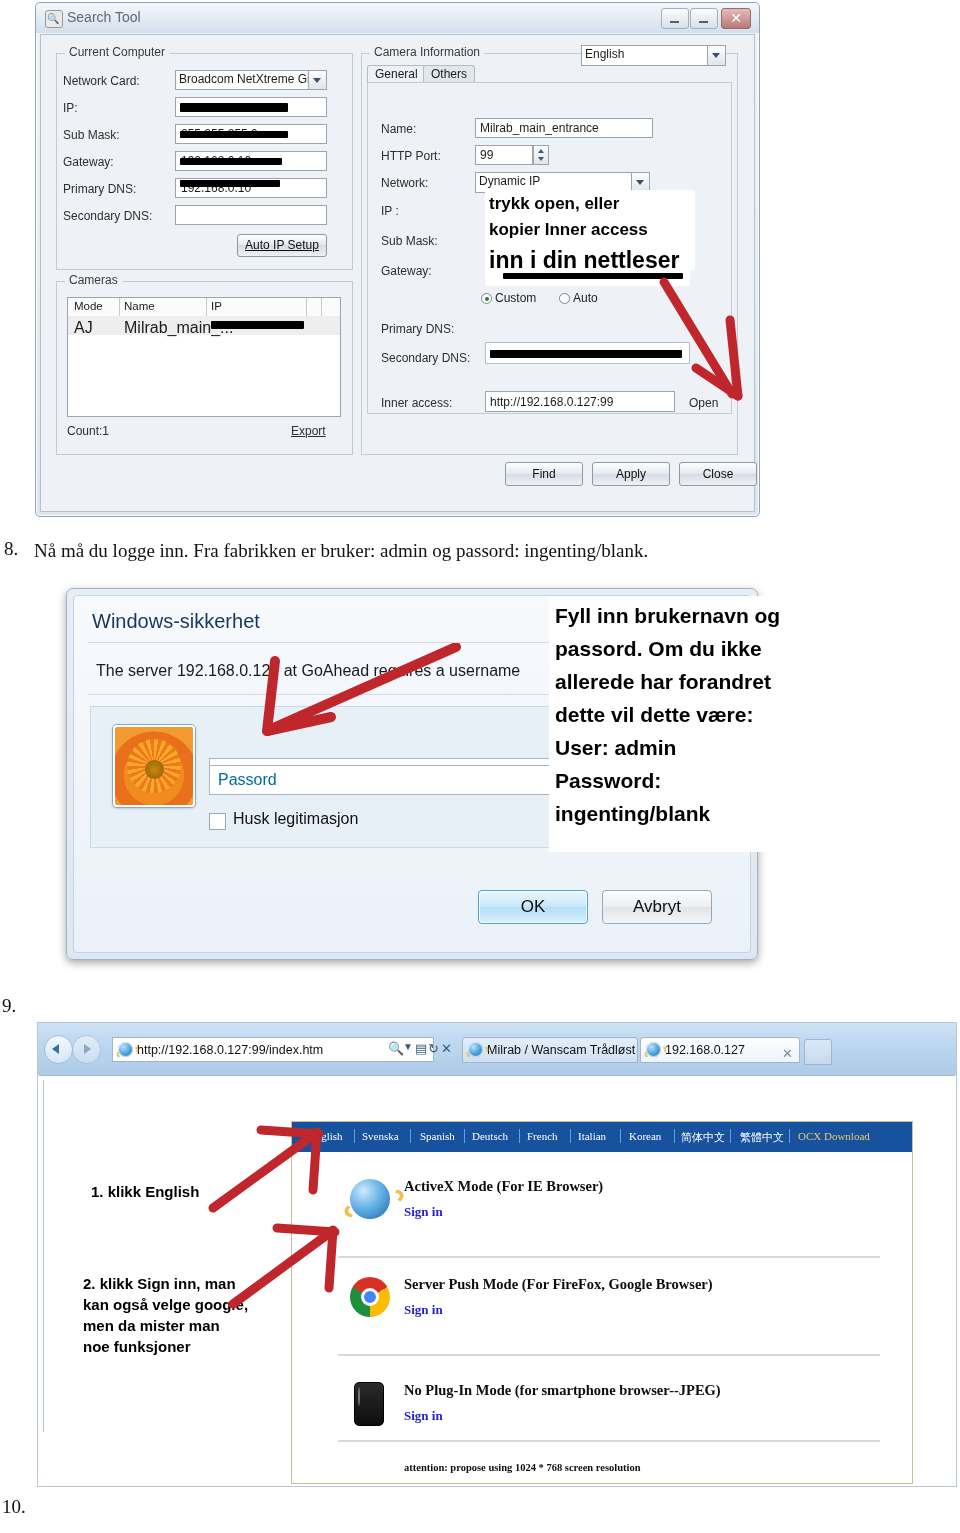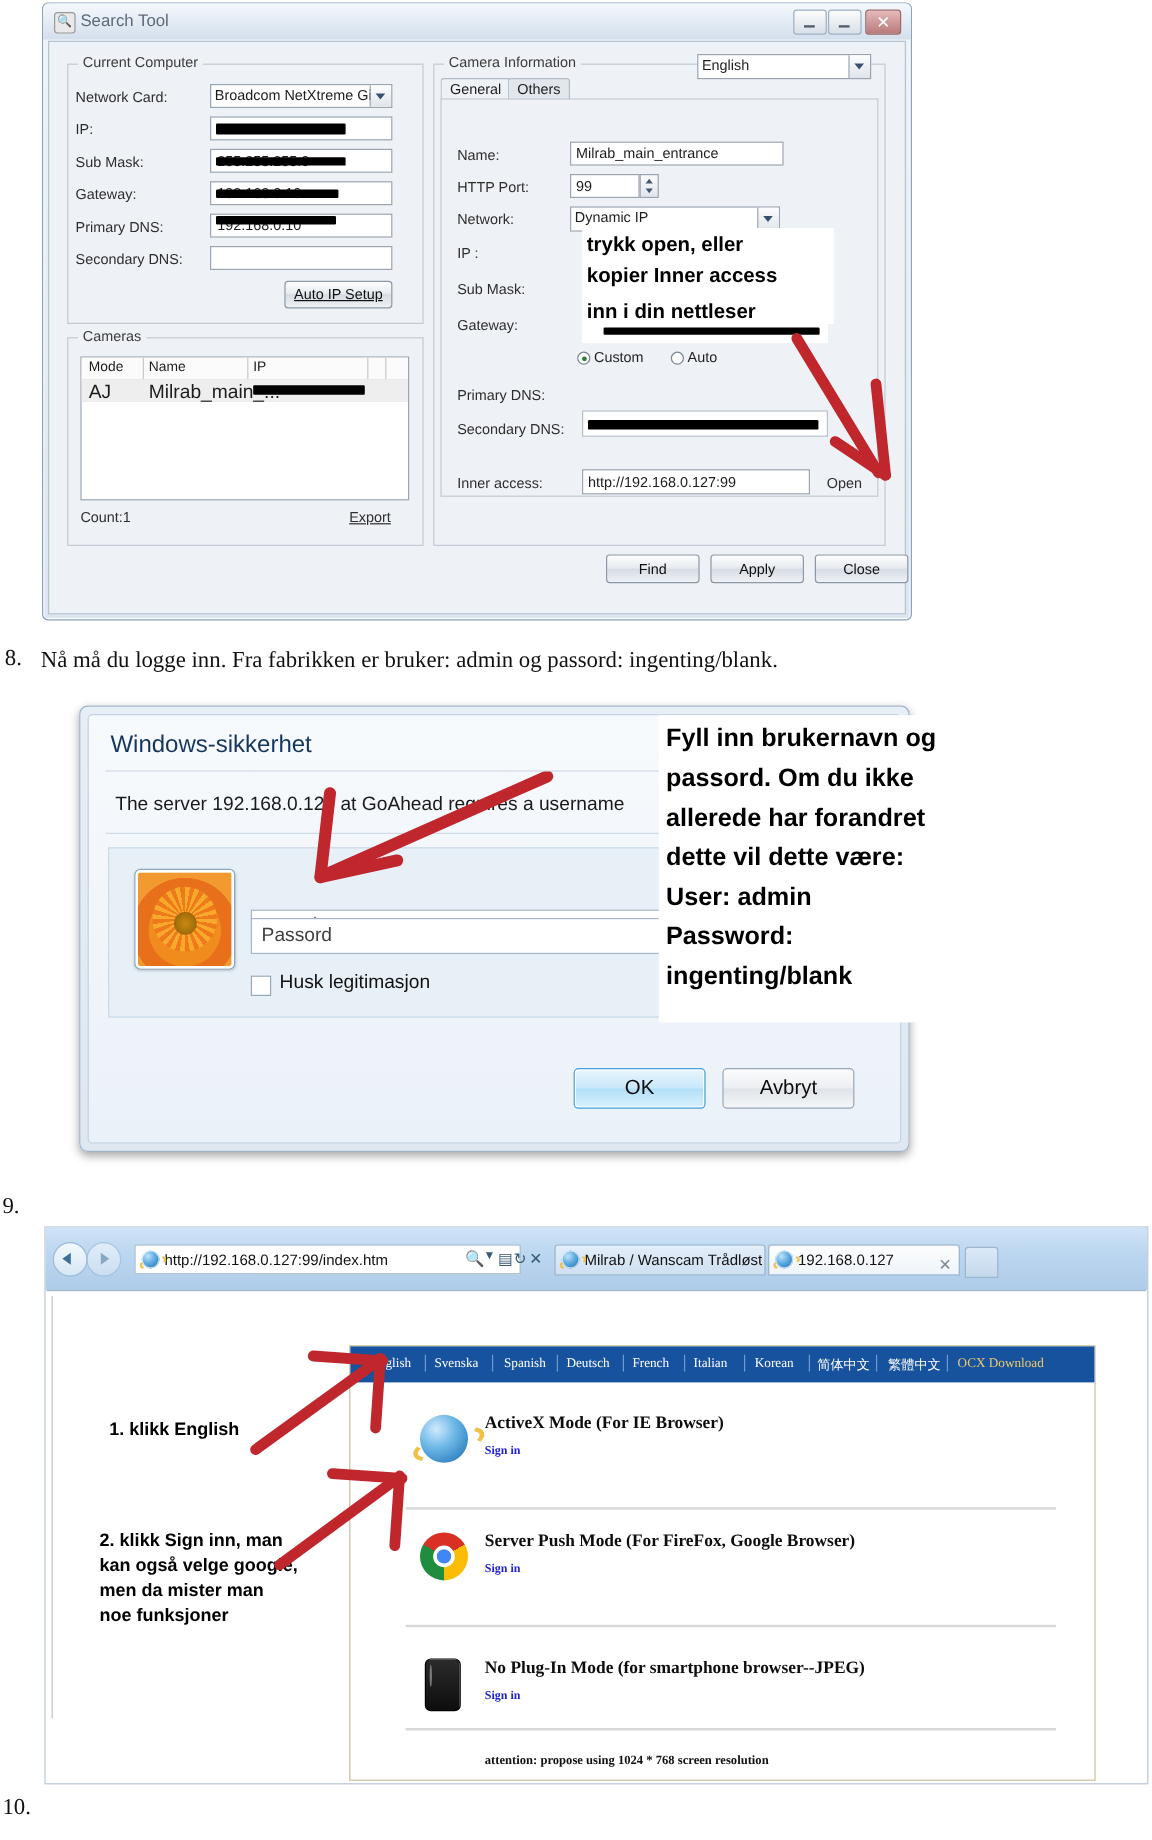--- a/index.html
+++ b/index.html
@@ -190,21 +190,21 @@
     background:linear-gradient(180deg,#fdfdfd,#e7e7e7);
     border:2px solid #ffffff;border-radius:4px;
     box-shadow:0 0 0 1px #8fa7bd, 0 1px 3px rgba(0,0,0,.3);
     overflow:hidden;
   }
   .ws-input{
     position:absolute;height:30px;background:#fff;border:1px solid #a6b6c6;
     font-family:"Liberation Sans",sans-serif;font-size:16px;line-height:28px;
     padding-left:8px;box-sizing:border-box;color:#111;
   }
-  .ws-input.ph{color:#404040;}
+  .ws-input.ph{color:#0369a1;}
   .caret{display:inline-block;width:1px;height:16px;background:#222;vertical-align:-3px;}
   .ws-check{
     position:absolute;left:118px;top:104px;font-size:16px;
     font-family:"Liberation Sans",sans-serif;color:#111;
   }
   .ws-check .bx{
     position:absolute;left:0;top:2px;width:15px;height:15px;background:#fff;border:1px solid #9aa8b6;
   }
   .ws-check label{position:absolute;left:24px;top:-1px;white-space:nowrap;}
   .ws-btn{
@@ -293,21 +293,21 @@
   .langbar .li.ocx{color:#f0c86a;}
   .langbar .sep{position:absolute;top:7px;width:1px;height:14px;background:#6f9ad0;}
   .mode-row{position:absolute;left:0;right:0;}
   .mode-icon{position:absolute;left:58px;}
   .mode-title{
     position:absolute;left:112px;top:0;font-family:"Liberation Serif",serif;
     font-weight:bold;font-size:14.5px;color:#0d0d0d;white-space:nowrap;
   }
   .mode-link{
     position:absolute;left:112px;top:26px;font-family:"Liberation Serif",serif;
-    font-weight:bold;font-size:10px;color:#2222cc;
+    font-weight:bold;font-size:13px;color:#2222cc;
   }
   .mode-hr{position:absolute;left:46px;right:32px;height:2px;background:#d8d8d8;}
   .attention{
     position:absolute;left:112px;font-family:"Liberation Serif",serif;font-weight:bold;
     font-size:10.5px;color:#101010;white-space:nowrap;
   }
   .ie-logo{
     position:absolute;width:40px;height:40px;border-radius:50%;
     background:radial-gradient(circle at 34% 30%,#cfeafd 0%,#6bb6e6 42%,#1769ad 100%);
   }
@@ -460,21 +460,21 @@
         <span class="arw"></span>
       </div>
 
       <div class="fld-label" style="left:340px;top:169px;">IP :</div>
       <div class="fld-label" style="left:340px;top:199px;">Sub Mask:</div>
       <div class="fld-label" style="left:340px;top:229px;">Gateway:</div>
 
       <div class="anno" style="left:444px;top:155px;width:210px;height:80px;">
         <div style="font-size:17px;line-height:26px;position:absolute;left:4px;top:1px;white-space:nowrap;">trykk open, eller</div>
         <div style="font-size:17px;line-height:26px;position:absolute;left:4px;top:27px;white-space:nowrap;text-align:center;">kopier Inner access</div>
-        <div style="font-size:17px;line-height:26px;position:absolute;left:4px;top:57px;white-space:nowrap;">inn i din nettleser</div>
+        <div style="font-size:23px;line-height:26px;position:absolute;left:4px;top:57px;white-space:nowrap;">inn i din nettleser</div>
       </div>
       <div class="tbox" style="left:444px;top:235px;width:205px;height:16px;border:none;border-bottom:0;background:#fff;">
         <span class="redact" style="left:18px;top:3px;width:180px;height:6px;"></span>
       </div>
 
       <div class="radio on" style="left:440px;top:256px;width:70px;">
         <span class="dot"></span>
         <label>Custom</label>
       </div>
       <div class="radio" style="left:518px;top:256px;width:60px;">

